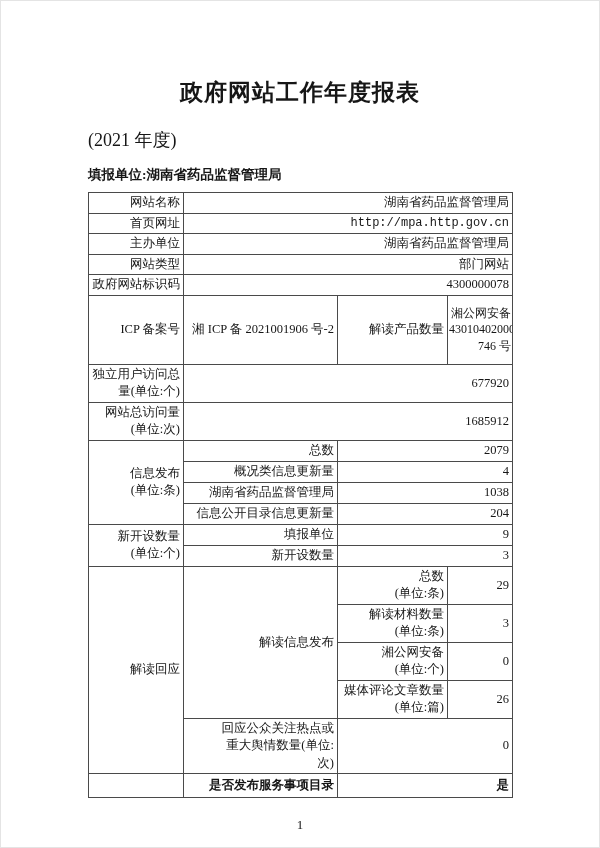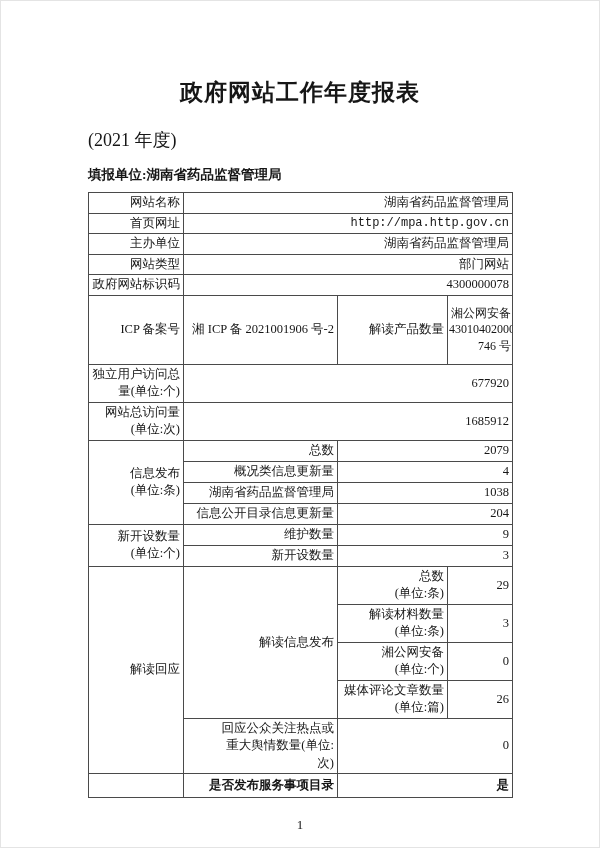--- a/index.html
+++ b/index.html
@@ -123,21 +123,21 @@
         <td colspan="2">1038</td>
       </tr>
       <tr class="h21">
         <td>信息公开目录信息更新量</td>
         <td colspan="2">204</td>
       </tr>
 
       <tr class="h21">
         <td rowspan="2">新开设数量
 (单位:个)</td>
-        <td>维护数量</td>
+        <td>填报单位</td>
         <td colspan="2">9</td>
       </tr>
       <tr class="h21">
         <td>新开设数量</td>
         <td colspan="2">3</td>
       </tr>
 
       <tr class="h32">
         <td rowspan="5">解读回应</td>
         <td rowspan="4">解读信息发布</td>

